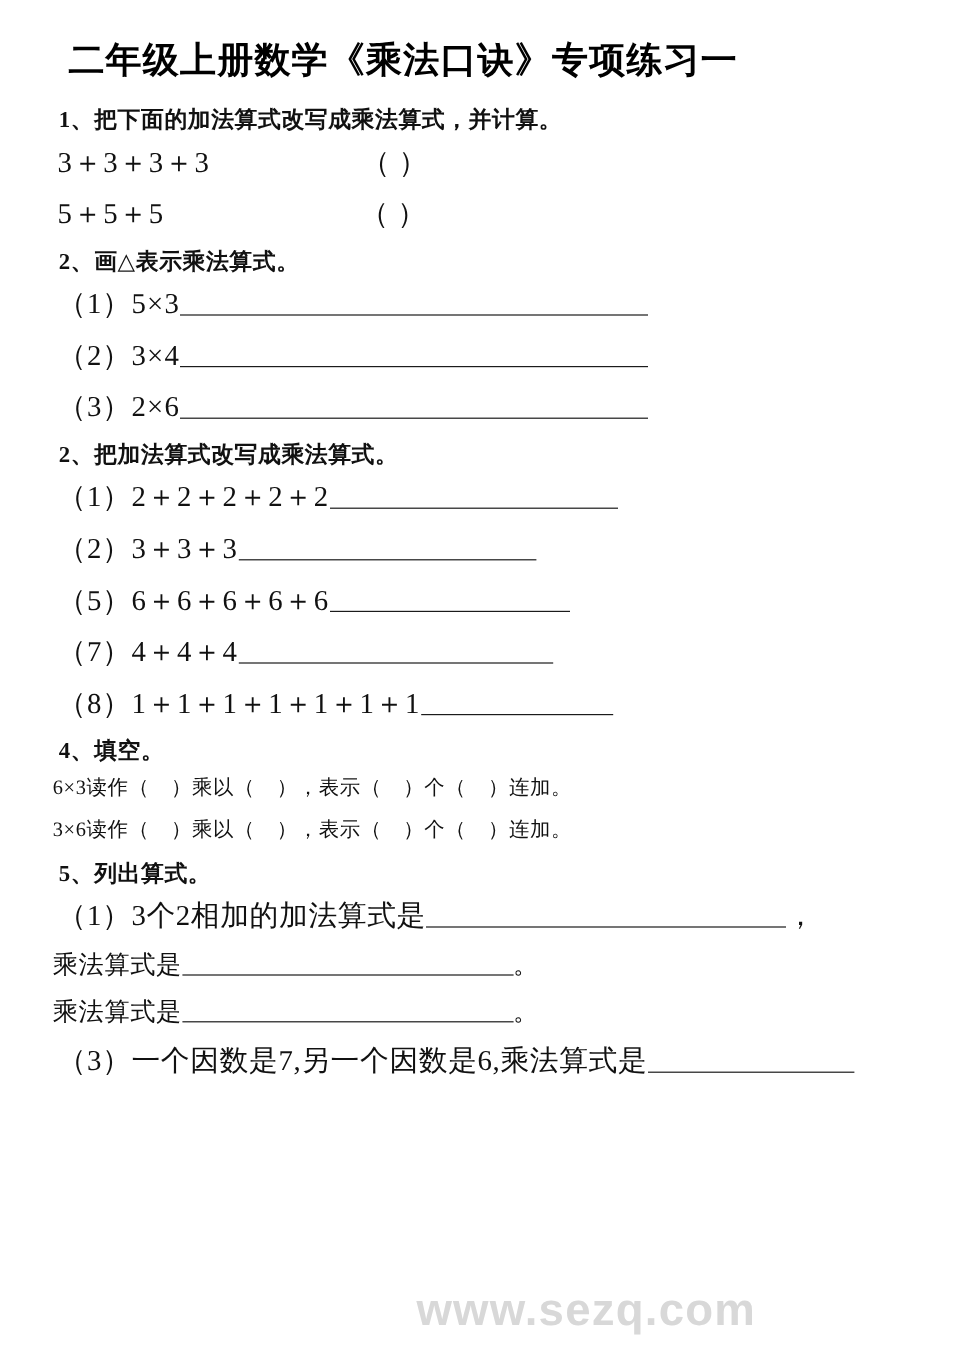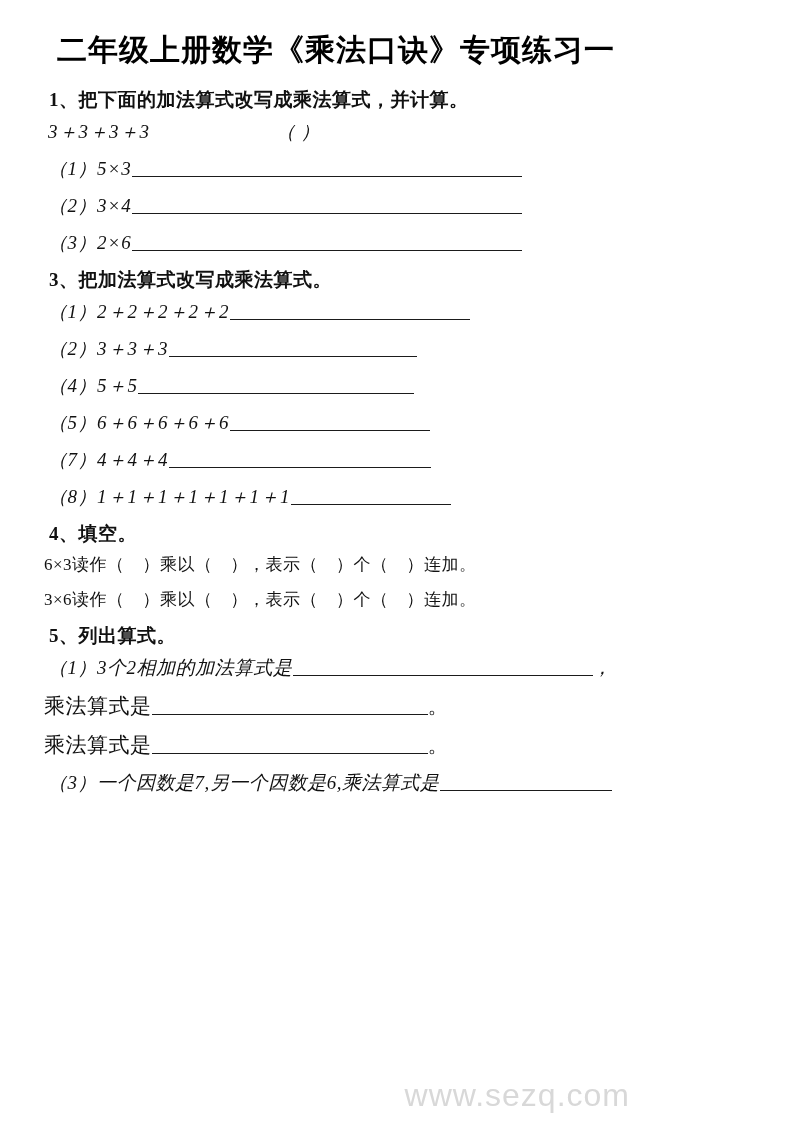--- a/index.html
+++ b/index.html
@@ -31,25 +31,24 @@
     margin: 6px 0 16px 0;
     color: #000;
   }
   .section-head {
     font-weight: bold;
     font-size: 19px;
     margin: 10px 0 6px 5px;
     letter-spacing: 0.5px;
   }
   .line {
-    font-size: 19px;
+    font-size: 24px;
     margin: 0 0 11px 0;
     white-space: nowrap;
     letter-spacing: 0.5px;
-    font-style: italic;
   }
   .line.indent {
     padding-left: 4px;
   }
   .expr {
     letter-spacing: 1px;
   }
   .paren-gap {
     display: inline-block;
     width: 126px;
@@ -79,67 +78,69 @@
     font-size: 17px;
     margin: 0 0 12px 0;
     white-space: nowrap;
     letter-spacing: 0.5px;
   }
   .watermark {
     position: absolute;
     right: 22px;
     bottom: 18px;
     font-family: "Liberation Sans", sans-serif;
-    font-size: 32px;
+    font-size: 38px;
     color: #d8d8d8;
     letter-spacing: 1px;
     user-select: none;
     pointer-events: none;
+    font-weight: bold;
   }
   .sub-line {
     font-size: 21px;
     margin: 0 0 11px 0;
     white-space: nowrap;
     letter-spacing: 0.5px;
   }
 </style>
 </head>
 <body>
 
 <div class="page">
 
   <div class="doc-title">二年级上册数学《乘法口诀》专项练习一</div>
 
   <div class="section-head">1、把下面的加法算式改写成乘法算式，并计算。</div>
 
   <div class="line indent">
     <span class="expr">3＋3＋3＋3</span><span class="paren-gap"></span><span>（    ）</span>
   </div>
+  <div class="line indent">
+    <span class="expr">5＋5＋5</span><span class="paren-gap" style="width:163px"></span><span>（    ）</span>
+  </div>
 
+  <div class="section-head">2、画△表示乘法算式。</div>
 
   <div class="line indent">
     <span>（1）</span><span class="expr">5×3</span><span class="blank b-390"></span>
   </div>
   <div class="line indent">
     <span>（2）</span><span class="expr">3×4</span><span class="blank b-390"></span>
   </div>
   <div class="line indent">
     <span>（3）</span><span class="expr">2×6</span><span class="blank b-390"></span>
   </div>
 
-  <div class="section-head">3、把加法算式改写成乘法算式。</div>
+  <div class="section-head">2、把加法算式改写成乘法算式。</div>
 
   <div class="line indent">
     <span>（1）</span><span class="expr">2＋2＋2＋2＋2</span><span class="blank b-240"></span>
   </div>
   <div class="line indent">
     <span>（2）</span><span class="expr">3＋3＋3</span><span class="blank b-248"></span>
-  </div>
-  <div class="line indent">
-    <span>（4）</span><span class="expr">5＋5</span><span class="blank b-276"></span>
   </div>
   <div class="line indent">
     <span>（5）</span><span class="expr">6＋6＋6＋6＋6</span><span class="blank b-200"></span>
   </div>
   <div class="line indent">
     <span>（7）</span><span class="expr">4＋4＋4</span><span class="blank b-262"></span>
   </div>
   <div class="line indent">
     <span>（8）</span><span class="expr">1＋1＋1＋1＋1＋1＋1</span><span class="blank b-160"></span>
   </div>

